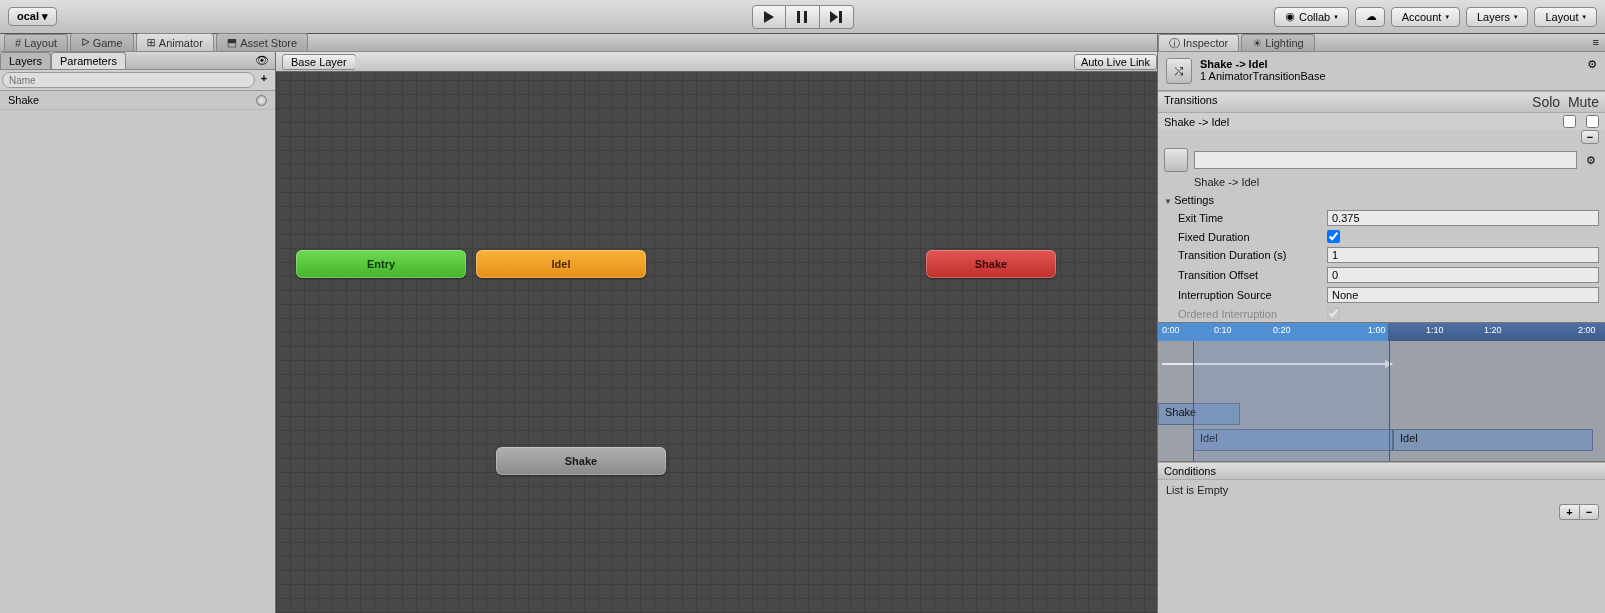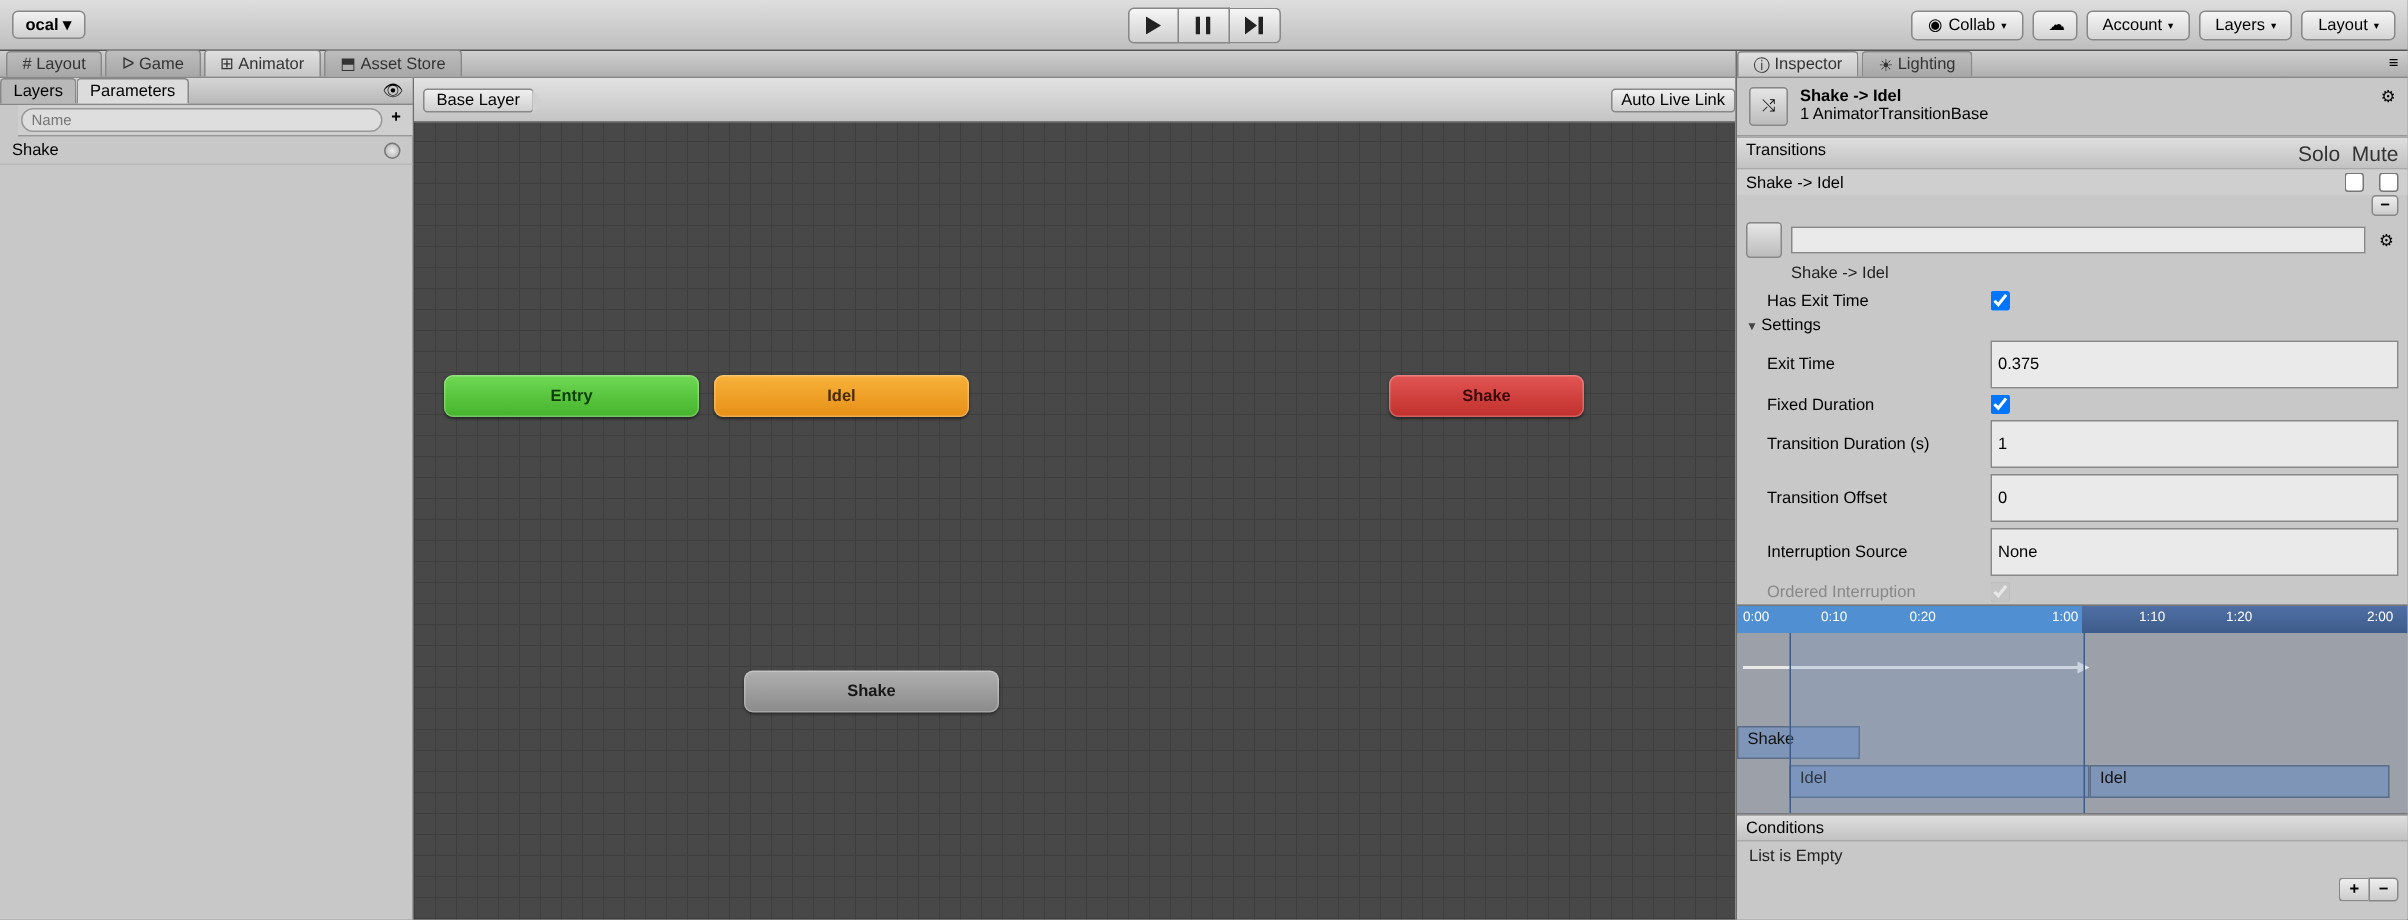--- a/index.html
+++ b/index.html
@@ -22,34 +22,34 @@
 .tabstrip { position:absolute; top:34px; left:0; right:448px; height:18px; background:linear-gradient(#cfcfcf,#b0b0b0); display:flex; align-items:flex-end; padding-left:4px; border-bottom:1px solid #888; }
 .tab { padding:2px 10px; border:1px solid #888; background:linear-gradient(#bdbdbd,#a7a7a7); border-bottom:none; border-radius:3px 3px 0 0; margin-right:2px; cursor:pointer; display:flex; align-items:center; gap:3px; color:#333; font-size:11px; }
 .tab.active { background:linear-gradient(#e0e0e0,#c6c6c6); }
 
 
 .leftpanel { position:absolute; top:52px; left:0; width:276px; bottom:0; background:#c8c8c8; border-right:1px solid #6d6d6d; }
 .lp-tabs { display:flex; height:18px; background:linear-gradient(#d6d6d6,#b8b8b8); border-bottom:1px solid #888; }
 .lp-tab { padding:2px 8px; border:1px solid #888; border-bottom:none; border-radius:3px 3px 0 0; background:#b8b8b8; cursor:pointer; font-size:11px; }
 .lp-tab.active { background:#dcdcdc; }
 .lp-tabs .eye { margin-left:auto; padding:2px 6px; }
-.lp-search { display:flex; padding:2px; border-bottom:1px solid #999; background:#cfcfcf;margin-left:12px; }
+.lp-search { display:flex; padding:2px; border-bottom:1px solid #999; background:#cfcfcf; }
 .lp-search input { flex:1; height:16px; border:1px solid #999; border-radius:8px; padding:0 6px; font-size:10px; background:#dedede; }
 .lp-search .plus { width:18px; text-align:center; font-weight:bold; cursor:pointer; }
 .lp-row { display:flex; align-items:center; padding:3px 8px; border-bottom:1px solid #b8b8b8; }
 .lp-row .disc { margin-left:auto; width:11px; height:11px; border-radius:50%; background:radial-gradient(#eee,#aaa); border:1px solid #777; }
 
 
 .graph { position:absolute; top:52px; left:276px; right:448px; bottom:0; background:#484848; overflow:hidden; }
 .graph::before { content:""; position:absolute; inset:0;
   background-image:linear-gradient(#3e3e3e 1px,transparent 1px),linear-gradient(90deg,#3e3e3e 1px,transparent 1px),
                    linear-gradient(#555 1px,transparent 1px),linear-gradient(90deg,#555 1px,transparent 1px);
   background-size:14px 14px,14px 14px,140px 140px,140px 140px;
 }
-.graph-top { position:absolute; top:0; left:0; right:0; height:30px; background:linear-gradient(#e2e2e2,#c4c4c4); border-bottom:1px solid #666; display:flex; align-items:center; padding-left:6px; }
+.graph-top { position:absolute; top:0; left:0; right:0; height:20px; background:linear-gradient(#e2e2e2,#c4c4c4); border-bottom:1px solid #666; display:flex; align-items:center; padding-left:6px; }
 .graph-top .bc { background:linear-gradient(#f0f0f0,#d0d0d0); border:1px solid #888; padding:1px 8px; border-radius:3px; position:relative; font-size:11px;}
 .graph-top .bc::after { content:""; position:absolute; right:-7px; top:0; border-left:7px solid #d0d0d0; border-top:8px solid transparent; border-bottom:8px solid transparent; }
 .graph-top .auto { margin-left:auto; background:linear-gradient(#f0f0f0,#d0d0d0); border:1px solid #888; padding:1px 6px; border-radius:3px; font-size:11px; }
 
 .node { position:absolute; width:170px; height:28px; border-radius:6px; display:flex; align-items:center; justify-content:center; font-size:11px; font-weight:bold; color:#1b1b1b; box-shadow:inset 0 0 0 1px rgba(255,255,255,.25),0 1px 2px rgba(0,0,0,.5); cursor:pointer; }
 .node.any { background:linear-gradient(#6cd5c8,#4db9ab); color:#0c3a35; }
 .node.entry { background:linear-gradient(#6fd954,#45b32c); color:#0c3d04; }
 .node.idel { background:linear-gradient(#f8b23a,#e68f16); color:#472a00; }
 .node.exit { background:linear-gradient(#e25653,#c02f2c); color:#3a0808; }
 .node.shake{ background:linear-gradient(#b0b0b0,#8a8a8a); color:#171717; }
@@ -62,21 +62,21 @@
 .r-tabs .tab { font-size:11px; }
 .r-popup { margin-left:auto; padding:2px 6px; }
 .r-head { display:flex; gap:8px; padding:6px 8px; border-bottom:1px solid #999; }
 .r-head .thumb { width:26px; height:26px; background:linear-gradient(#e6e6e6,#bcbcbc); border:1px solid #888; border-radius:3px; display:flex; align-items:center; justify-content:center; }
 .r-head .meta .t { font-weight:bold; }
 .sec-header { background:linear-gradient(#dedede,#c2c2c2); padding:2px 6px; display:flex; border-top:1px solid #aaa; border-bottom:1px solid #aaa; font-size:11px; }
 .sec-header .sml { margin-left:auto; font-size:14px; color:#333;text-align:center; }
 .row { display:flex; align-items:center; padding:2px 6px; font-size:11px; }
 .row .k { width:163px; padding-left:14px; }
 .row .k.fold::before { content:"▼ "; font-size:8px; color:#444; margin-left:-14px; }
-.row input[type=text] { flex:1; height:32px; border:1px solid #888; background:#eaeaea; padding:0 4px; font-size:11px; }
+.row input[type=text] { flex:1; height:16px; border:1px solid #888; background:#eaeaea; padding:0 4px; font-size:11px; }
 .row input[type=checkbox] { width:13px; height:13px; }
 .transrow { background:#cfcfcf; padding:2px 6px; display:flex; align-items:center; }
 .transrow .chk { margin-left:auto; display:flex; gap:10px; }
 .minusbar { display:flex; justify-content:flex-end; padding-right:6px; }
 .minusbar .m { width:18px; text-align:center; border:1px solid #888; background:linear-gradient(#eee,#ccc); border-radius:3px; font-weight:bold; line-height:12px; cursor:pointer; }
 .namebox { padding:4px 6px; display:flex; align-items:center; gap:6px; }
 .namebox .thumb { width:24px; height:24px; background:linear-gradient(#e6e6e6,#bcbcbc); border:1px solid #888; border-radius:3px; }
 .namebox input { flex:1; height:18px; border:1px solid #888; background:#eaeaea; padding:0 4px; }
 .namebox .gear { width:16px; text-align:center; cursor:pointer; }
 .sub { padding:0 6px 4px 36px; font-size:11px; color:#222; }
@@ -234,24 +234,20 @@
     </div>
 
   <div class="namebox">
     <div class="thumb"></div>
     <input type="text" style="">
     <div class="gear">⚙</div>
   </div>
   <div class="sub">Shake -&gt; Idel</div>
 
   <div class="row">
-    <div class="k">Has Exit Time</div>
-    <input type="checkbox" checked="" style="">
-  </div>
-  <div class="row">
       <div class="k fold">Settings</div>
     </div>
   <div class="row">
     <div class="k">Exit Time</div>
     <input type="text" value="0.375" style="">
   </div>
   <div class="row">
     <div class="k">Fixed Duration</div>
     <input type="checkbox" checked="" style="">
   </div>

